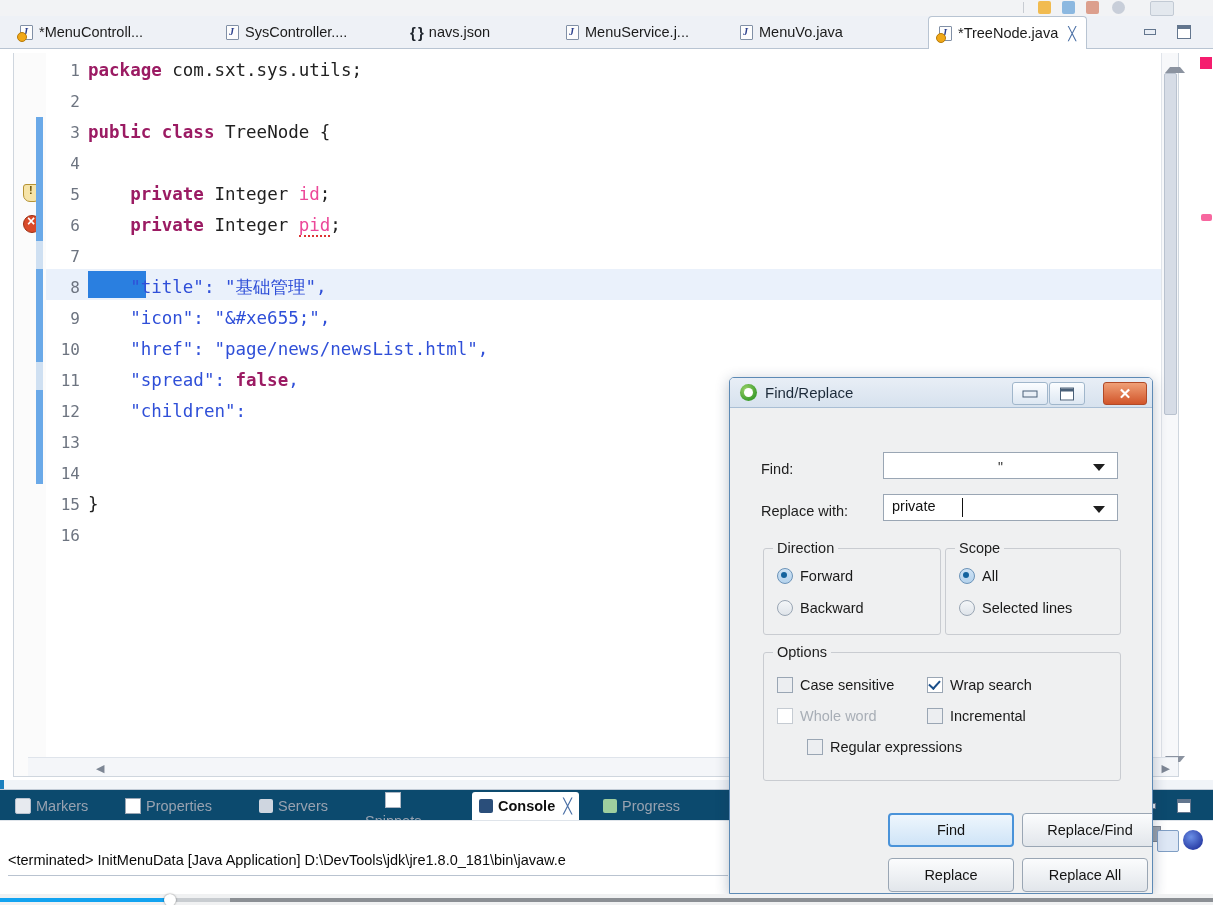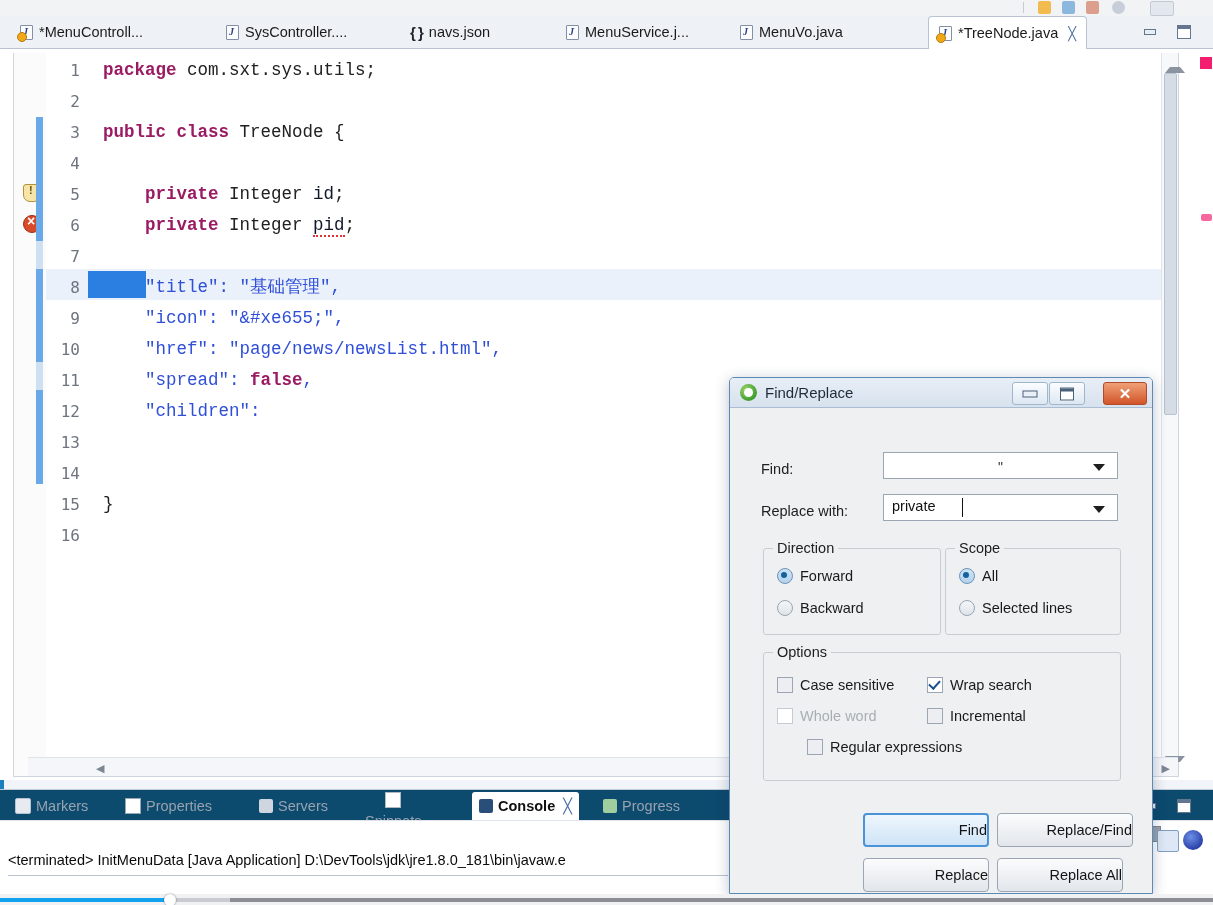--- a/index.html
+++ b/index.html
@@ -49,24 +49,24 @@
 
   .chg-bar{position:absolute;width:7px;background:#6aa9e8;}
   .chg-bar.light{background:#cfe0f2;}
 
   .linenos{position:absolute;left:32px;top:0;width:36px;text-align:right;
            font-family:"DejaVu Sans Mono", monospace;font-size:16px;color:#6d7480;}
   .ln{position:absolute;right:2px;height:31px;line-height:31px;}
 
   .code{position:absolute;left:74px;top:0;right:0;bottom:0;
         font-family:"DejaVu Sans Mono", monospace;font-size:17.5px;}
-  .cl{position:absolute;left:15px;height:31px;line-height:31px;white-space:pre;font-family:Liberation Mono, monospace;}
+  .cl{position:absolute;left:0;height:31px;line-height:31px;white-space:pre;}
   .cl .kw{color:#9b1b63;font-weight:bold;}
   .cl .ty{color:#212121;}
-  .cl .fld{color:#0f172a;}
+  .cl .fld{color:#ec4899;}
   .cl .str{color:#2f4fd8;}
   .cl .pln{color:#212121;}
   .cl .err-u{border-bottom:2px dotted #d33;}
   .hl-line{position:absolute;left:0;right:0;height:31px;background:#eaf1fb;}
   .sel-box{position:absolute;height:27px;background:#2a7fe0;}
 
   
   .ov-ruler{position:absolute;right:0;top:0;width:16px;height:100%;background:#f7f8fa;border-left:1px solid #e0e4ea;}
   .ov-up,.ov-dn{position:absolute;left:3px;width:10px;height:10px;}
   .ov-up{top:4px;border-left:5px solid transparent;border-right:5px solid transparent;border-bottom:6px solid #8b93a0;}
@@ -144,21 +144,21 @@
   .cbox{width:14px;height:14px;border:1px solid #9aa6b4;background:#eceef1;position:relative;flex:0 0 auto;}
   .cbox.white{background:#fff;}
   .cbox.on{background:#fff;}
   .cbox.on:after{content:"";position:absolute;left:3px;top:0px;width:5px;height:9px;
         border:solid #1b4f8a;border-width:0 2px 2px 0;transform:rotate(42deg);}
   .chk.dis{color:#a8aeb6;}
   .chk.dis .cbox{border-color:#c5cbd2;background:#fff;}
 
   .btn{position:absolute;height:34px;border:1px solid #9aa6b4;border-radius:4px;
        background:linear-gradient(#fbfcfd,#e2e6eb);font-size:14.5px;color:#141414;
-       display:flex;align-items:center;justify-content:flex-end;box-sizing:border-box;}
+       display:flex;align-items:center;justify-content:center;box-sizing:border-box;margin-left:25px;}
   .btn.def{border:2px solid #4a93d9;background:linear-gradient(#eef6fd,#cfe4f7);}
 
   
   .scrub{position:absolute;left:0;top:894px;width:1213px;height:11px;background:#f0f1f2;}
   .scrub .track{position:absolute;left:0;top:4px;width:1213px;height:4px;background:#8b8f94;}
   .scrub .fill{position:absolute;left:0;top:4px;width:172px;height:4px;background:#12a3f0;}
   .scrub .knob{position:absolute;left:172px;top:0;width:12px;height:12px;border-radius:50%;background:#fff;box-shadow:0 0 2px rgba(0,0,0,.5);}
   .scrub .buf{position:absolute;left:184px;top:4px;width:42px;height:4px;background:#c8ccd0;}
   .left-edge{position:absolute;left:0;top:49px;width:4px;height:845px;background:#1b7fbe;}
 </style>

